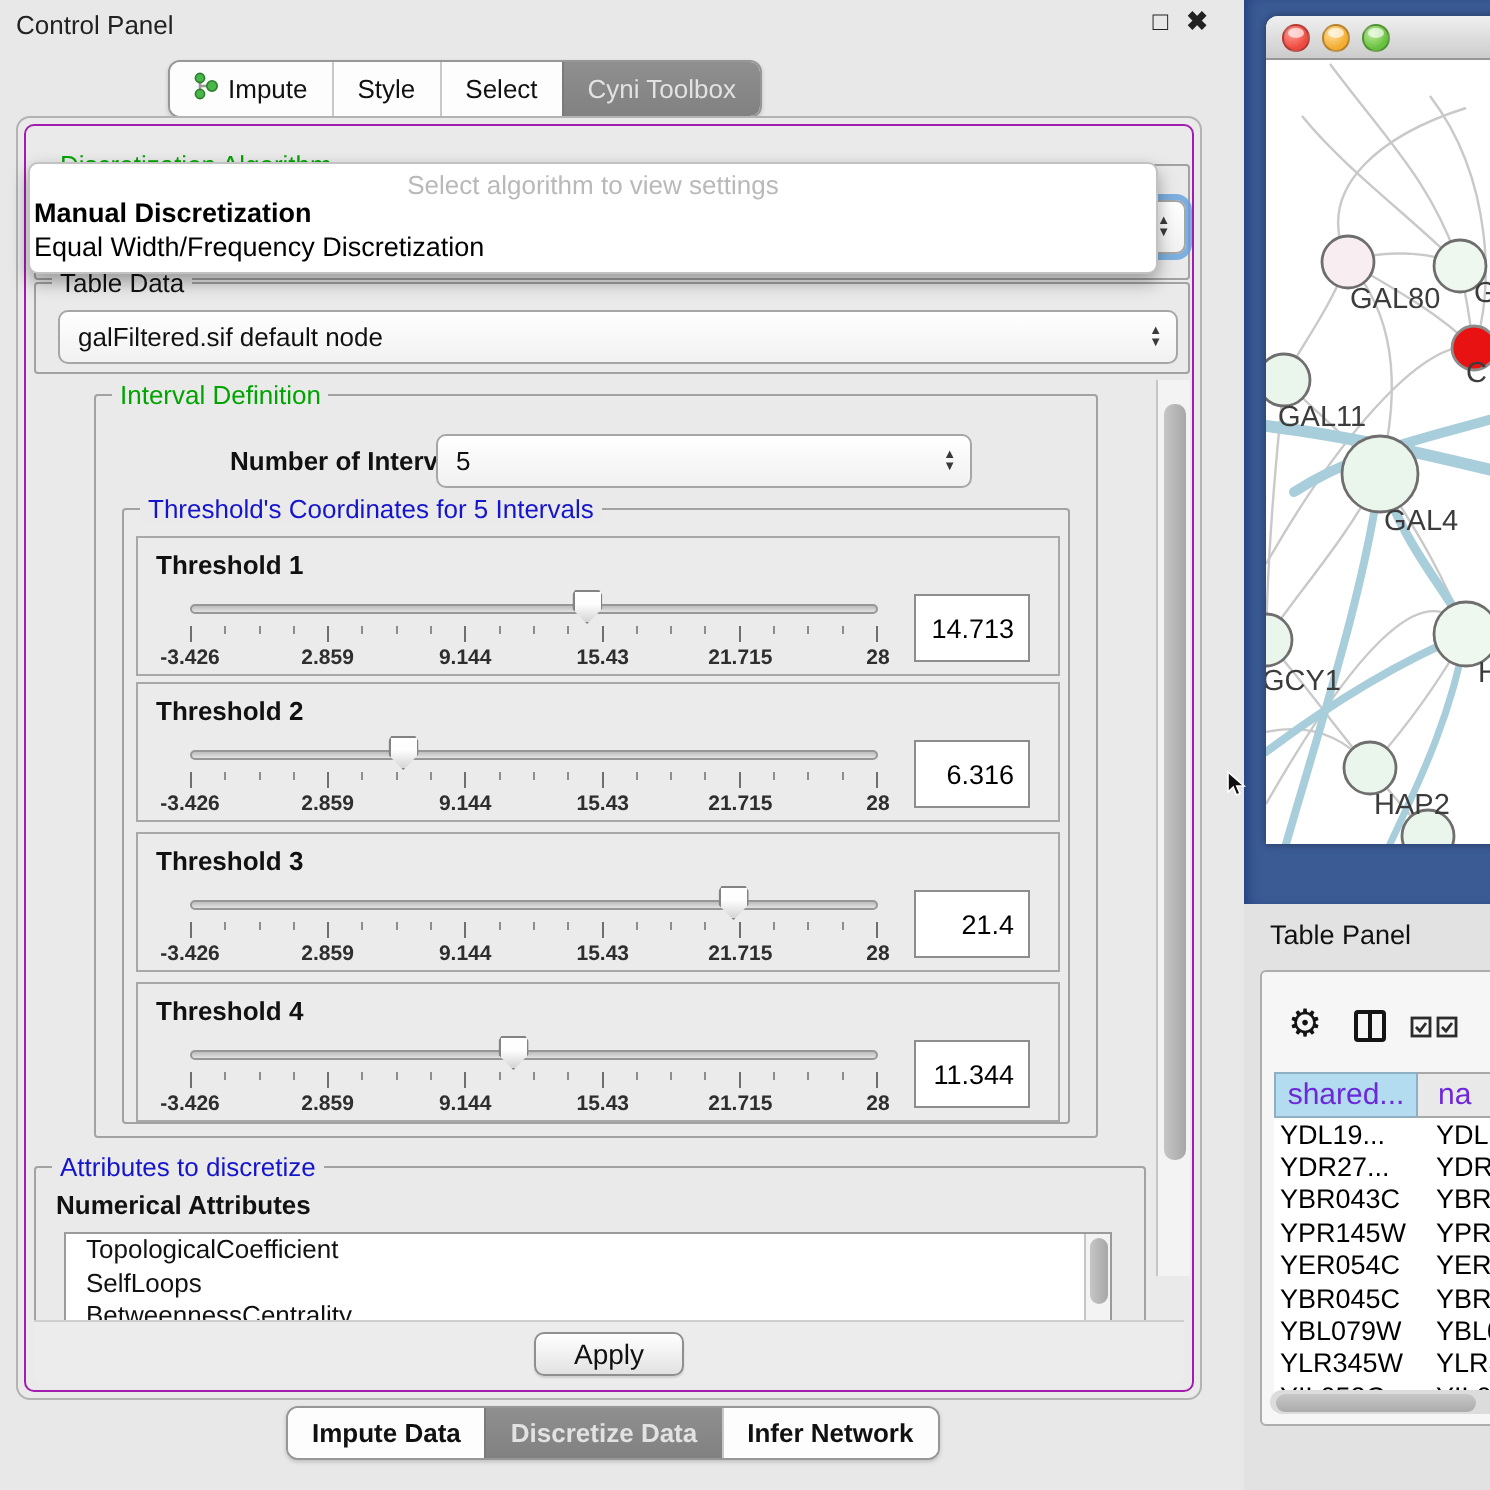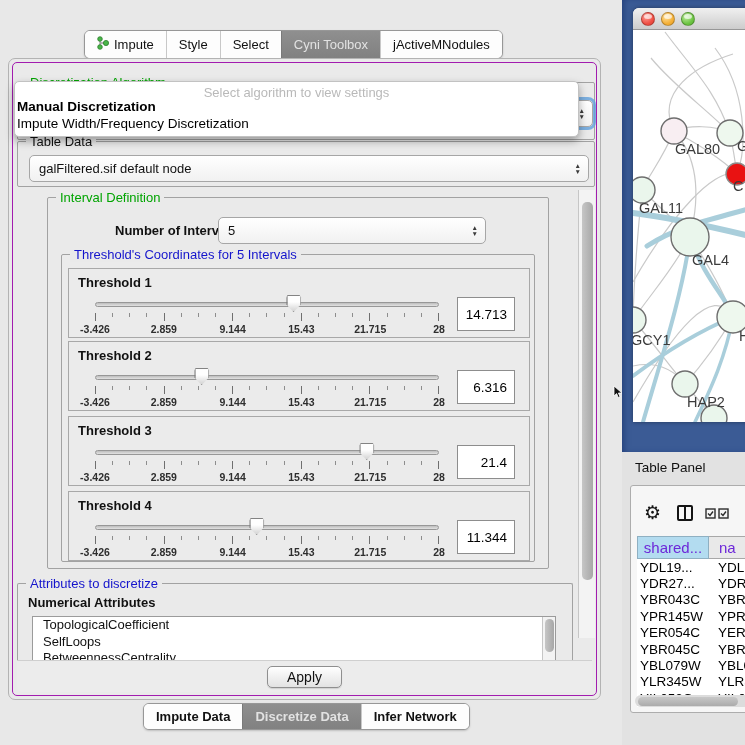--- a/index.html
+++ b/index.html
@@ -119,20 +119,27 @@
   .cursor { position:absolute; left:613px; top:385px; z-index:60; }
   svg text { font-family:"Liberation Sans", sans-serif; }
 </style>
 </head>
 <body>
 
 <div id="root">
 
   <div class="left">
 
+    <div class="cp-titlebar">
+      <span class="cp-title">Control Panel</span>
+      <span class="cp-winicons">
+        <span class="g">□</span>
+        <span class="g" style="font-weight:bold">✖</span>
+      </span>
+    </div>
 
     <div class="seg top-seg">
       <div class="tab">
         <span>
           <svg width="12" height="14" viewBox="0 0 12 14">
             <line x1="3" y1="3" x2="3" y2="11" stroke="#9a9a9a" stroke-width="1.3"></line>
             <line x1="3" y1="7" x2="9" y2="7" stroke="#9a9a9a" stroke-width="1.3"></line>
             <circle cx="3" cy="3" r="2.3" fill="#49b649" stroke="#2c7e2c" stroke-width="0.8"></circle>
             <circle cx="3" cy="11" r="2.3" fill="#49b649" stroke="#2c7e2c" stroke-width="0.8"></circle>
             <circle cx="9" cy="7" r="2.6" fill="#49b649" stroke="#2c7e2c" stroke-width="0.8"></circle>
@@ -141,23 +148,20 @@
         <span>Impute</span>
       </div>
       <div class="tab">
           <span>Style</span>
         </div>
       <div class="tab">
           <span>Select</span>
         </div>
       <div class="tab active">
           <span>Cyni Toolbox</span>
-        </div>
-      <div class="tab">
-          <span>jActiveMNodules</span>
         </div>
     </div>
 
     <div class="cp-main">
       <div class="cp-inner">
 
         <div class="groupbox" style="left:4px; top:19px; width:578px; height:58px;">
           <span class="grouplabel gl-green">Discretization Algorithm</span>
           <div class="combo focusring" style="left:11px; top:17px; width:564px; height:27px;">
             <span class="spin">
@@ -293,21 +297,21 @@
         </div>
 
         <div class="apply-strip">
           <button class="btn">Apply</button>
         </div>
       </div>
 
       <div class="popup" style="left:5px; top:22px;">
         <div class="ph">Select algorithm to view settings</div>
         <div class="opt bold">Manual Discretization</div>
-        <div class="opt">Impute Width/Frequency Discretization</div>
+        <div class="opt">Equal Width/Frequency Discretization</div>
       </div>
     </div>
 
     <div class="seg bottom-seg">
       <div class="tab" style="font-weight:bold;">
           <span>Impute Data</span>
         </div>
       <div class="tab active" style="font-weight:bold;">
           <span>Discretize Data</span>
         </div>

